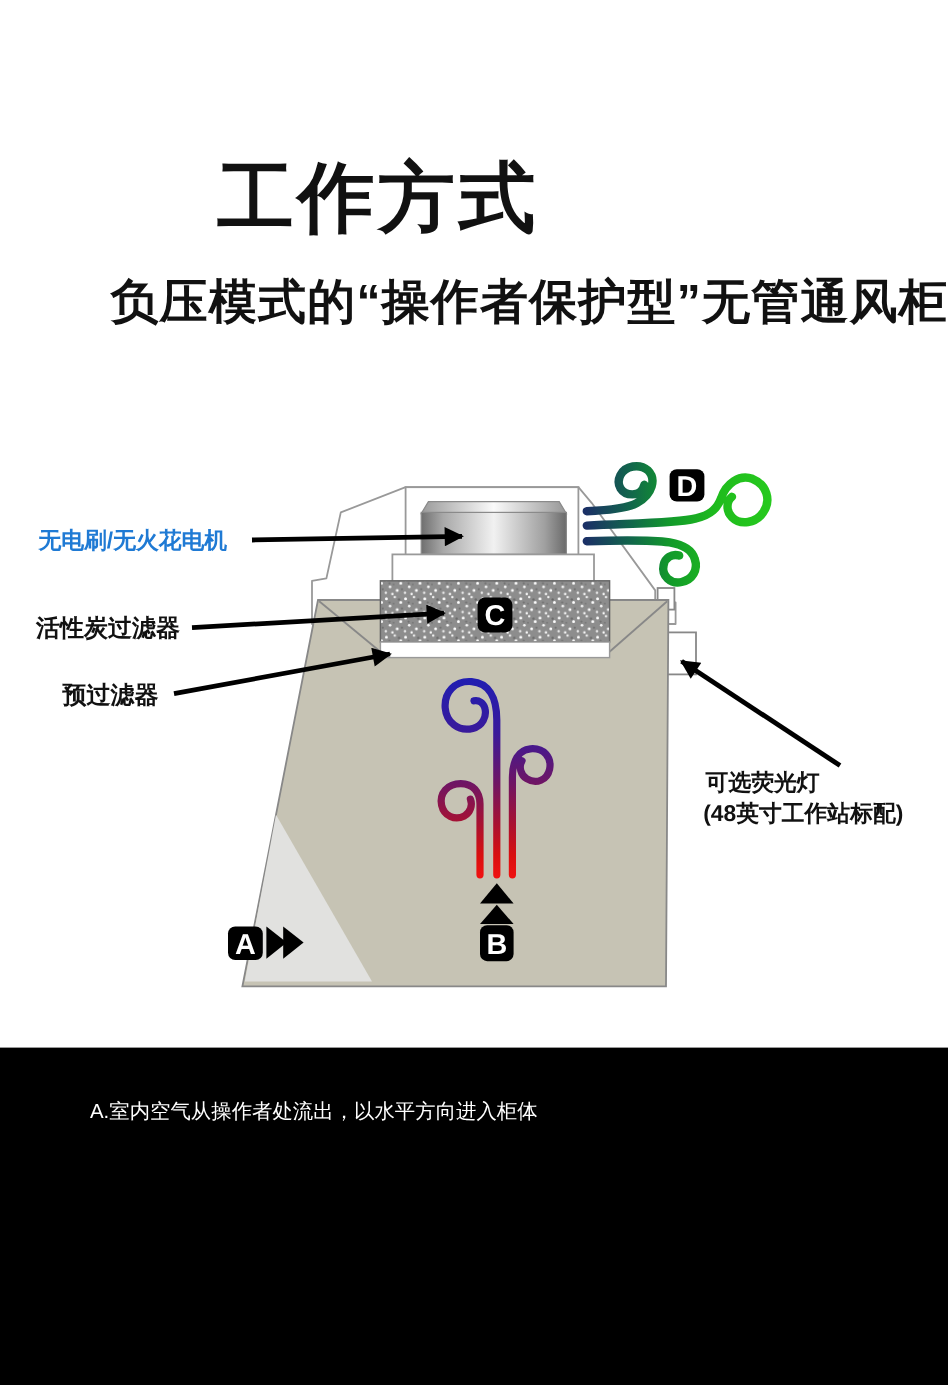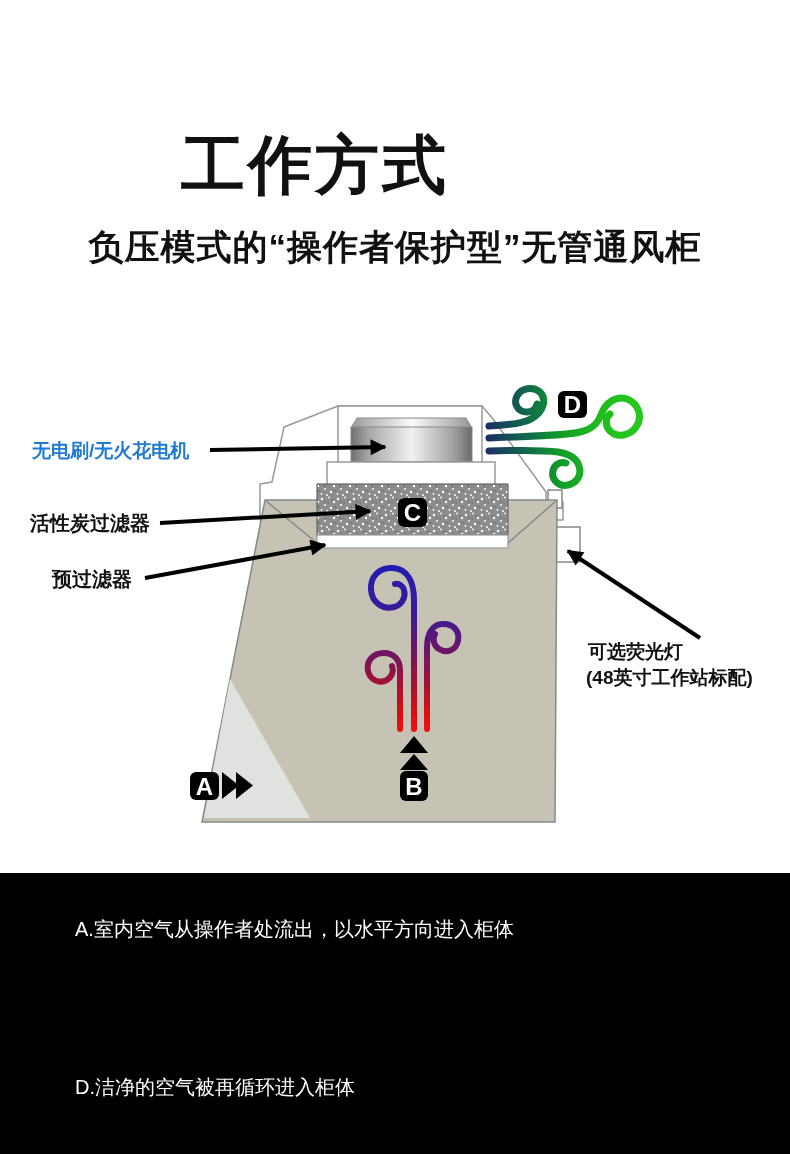--- a/index.html
+++ b/index.html
@@ -5,29 +5,29 @@
   html,body{margin:0;padding:0;}
   body{
     width:790px;height:1154px;position:relative;background:#ffffff;
     font-family:"Liberation Sans","DejaVu Sans",sans-serif;overflow:hidden;
   }
   .page-title{
     position:absolute;top:132px;left:0;width:630px;text-align:center;
     font-size:64px;font-weight:bold;color:#111;letter-spacing:3px;line-height:1.05;
   }
   .page-subtitle{
-    position:absolute;top:224px;left:0;width:790px;text-align:center;
-    font-size:35px;font-weight:bold;color:#111;letter-spacing:1px;
+    position:absolute;top:224px;left:0;width:790px;text-align:right;
+    font-size:40px;font-weight:bold;color:#111;letter-spacing:1px;
   }
   .diagram-svg{position:absolute;top:0;left:0;}
   .bottom-panel{
     position:absolute;top:873px;left:0;width:790px;height:281px;background:#000;
   }
   .note-line{
-    position:absolute;left:75px;color:#ffffff;font-size:20px;line-height:1.1;
+    position:absolute;left:75px;color:#ffffff;font-size:17px;line-height:1.1;
     white-space:nowrap;font-weight:normal;
   }
   .note-a{top:45px;}
   .note-b{top:97px;}
   .note-c{top:151px;}
   .note-d{top:203px;}
 </style>
 </head>
 <body>
 
@@ -141,14 +141,13 @@
 
   <text x="32" y="457" font-size="19" font-weight="bold" fill="#1f7ad4">无电刷/无火花电机</text>
   <text x="30" y="530" font-size="20" font-weight="bold" fill="#111">活性炭过滤器</text>
   <text x="52" y="586" font-size="20" font-weight="bold" fill="#111">预过滤器</text>
   <text x="588" y="658" font-size="19" font-weight="bold" fill="#111">可选荧光灯</text>
   <text x="586" y="684" font-size="19" font-weight="bold" fill="#111">(48英寸工作站标配)</text>
 </svg>
 
 <div class="bottom-panel">
   <div class="note-line note-a">A.室内空气从操作者处流出，以水平方向进入柜体</div>
-  <div class="note-line note-d">D.洁净的空气被再循环进入柜体</div>
 </div>
 
 </body></html>

